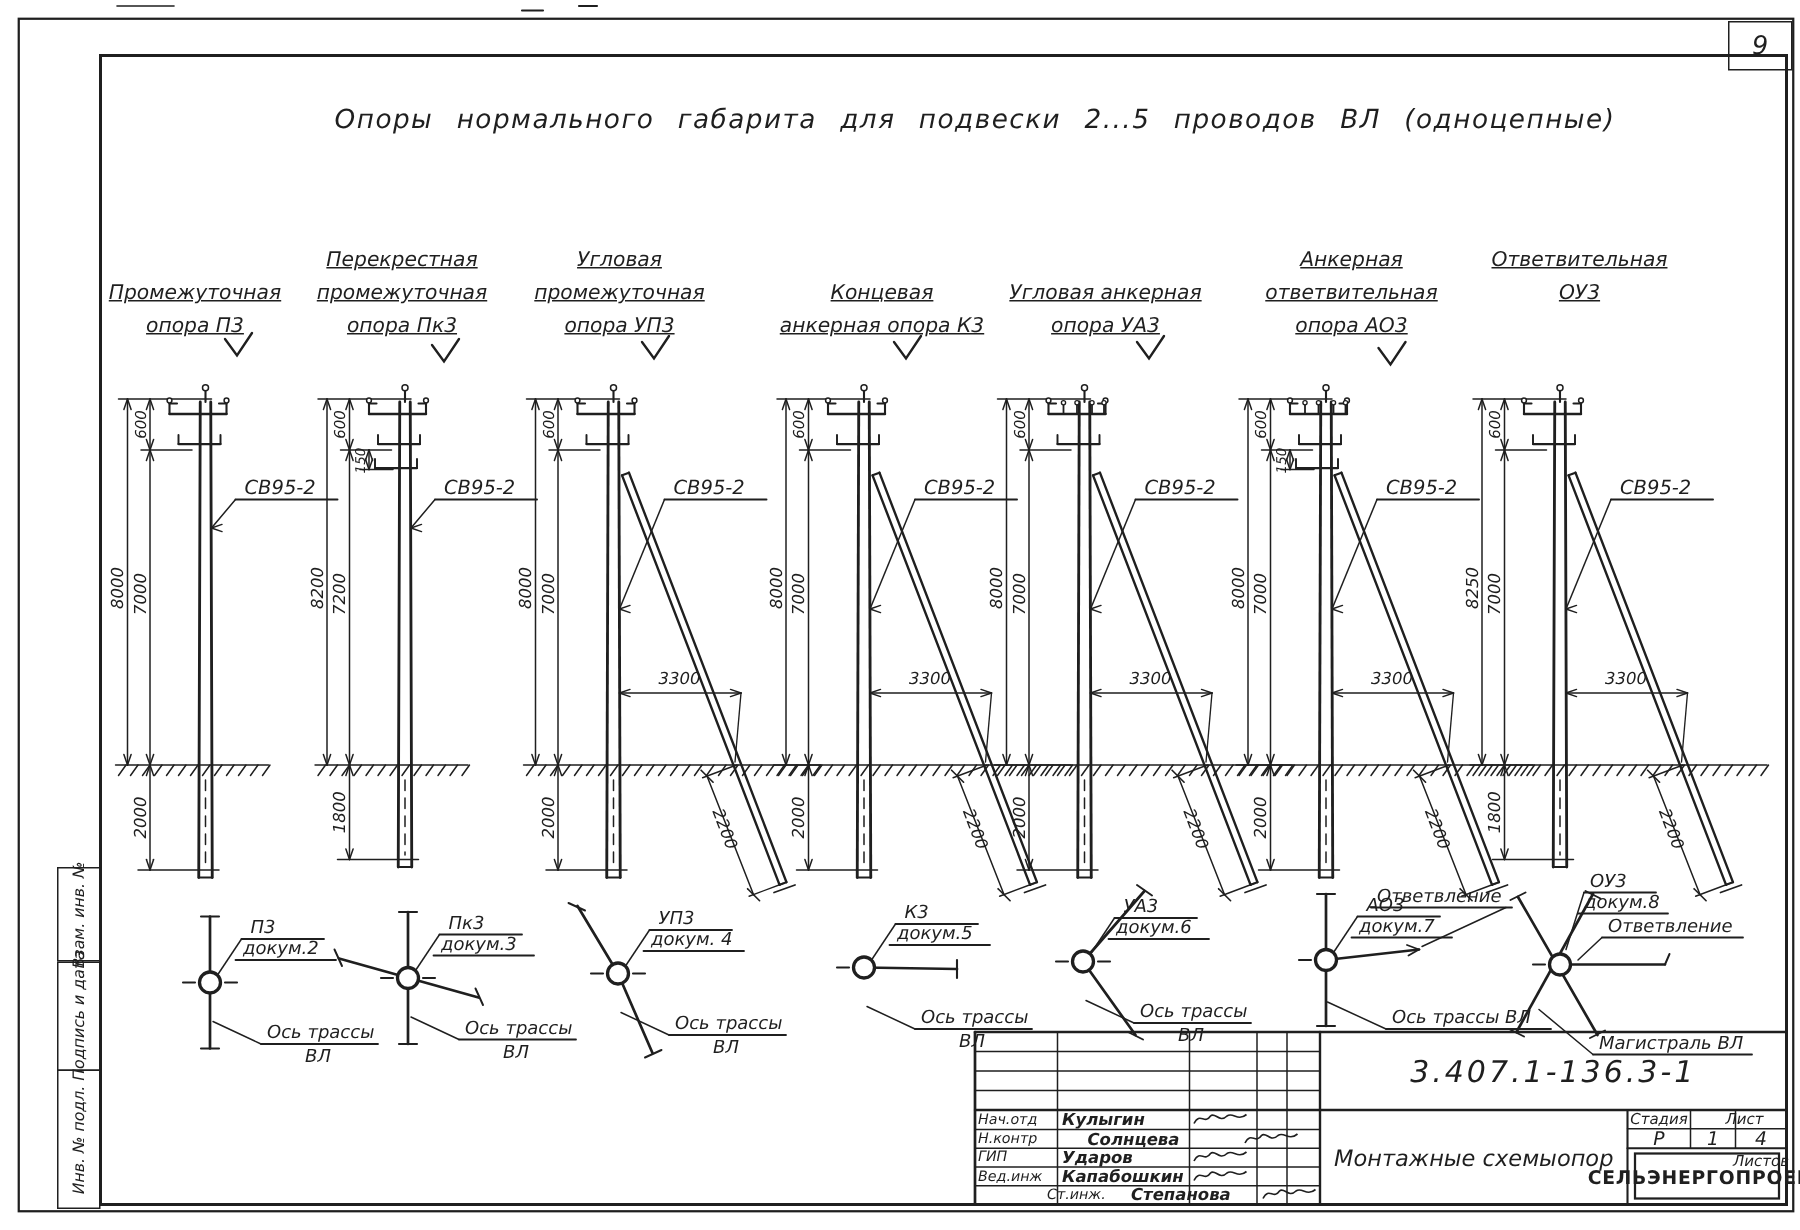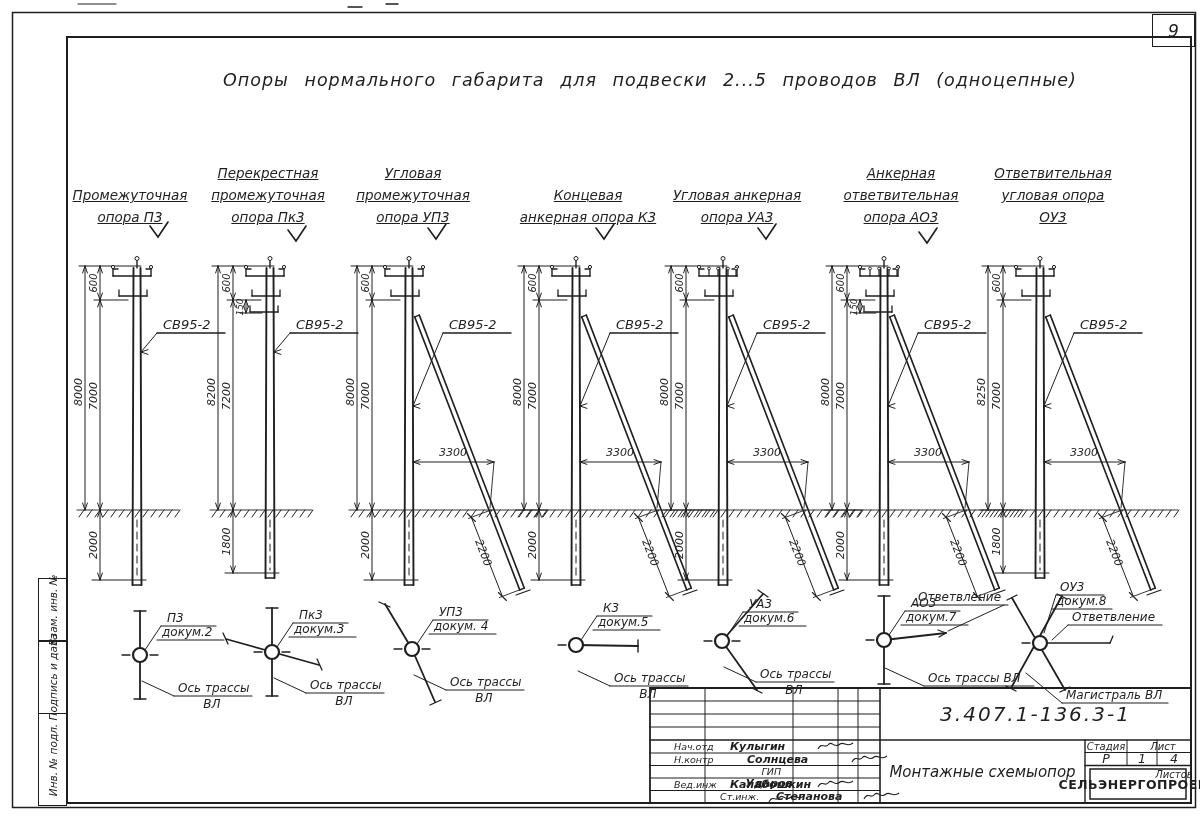--- a/index.html
+++ b/index.html
@@ -16,21 +16,21 @@
   .stamp{border:1.5px solid #1f1f1f;}
   .stamp span{position:absolute;left:50%;top:50%;transform:translate(-50%,-50%) rotate(-90deg);
               white-space:nowrap;font-size:10.5px;font-style:italic;}
   .tb-text{position:absolute;display:flex;align-items:center;justify-content:center;
            font-style:italic;text-align:center;}
   .docnum{left:880px;top:690px;width:311px;height:48px;font-size:20px;letter-spacing:2px;}
   .dname{left:884px;top:744px;width:197px;height:56px;flex-direction:row;font-size:15px;line-height:21px;}
   .org{left:1090px;top:769px;width:96px;height:30px;font-size:12.5px;font-weight:bold;
        font-style:normal;letter-spacing:.5px;}
   .stagehead{font-size:10px;} .stageval{font-size:12.5px;}
-  .prow{position:absolute;display:flex;align-items:center;padding-left:22px;}
+  .prow{position:absolute;display:flex;align-items:center;}
   .prole{width:53px;font-size:9.5px;font-style:italic;padding-left:2px;}
   .pname{width:86px;font-size:11px;font-style:italic;padding-left:3px;font-weight:bold;}
 </style>
 </head>
 <body>
 
 <div class="page">
   <svg id="art" width="1200" height="820">
       <rect x="12.5" y="12.5" width="1183" height="795" fill="none" stroke="#1f1f1f" stroke-width="1.5"></rect>
       <rect x="67" y="37" width="1124" height="766" fill="none" stroke="#1f1f1f" stroke-width="2"></rect>
@@ -826,21 +826,20 @@
         <div>Угловая анкерная</div>
         <div>опора УА3</div>
       </div>
       <div class="pole-header" style="left: 806px; top: 162px;">
         <div>Анкерная</div>
         <div>ответвительная</div>
         <div>опора АО3</div>
       </div>
       <div class="pole-header" style="left: 958px; top: 162px;">
         <div>Ответвительная</div>
-        <div>угловая опора</div>
         <div>ОУ3</div>
       </div>
     </div>
 
   <div class="abs stamp" style="left:38px;top:578px;width:27px;height:61px;">
     <span>Взам. инв. №</span>
   </div>
   <div class="abs stamp" style="left:38px;top:640.5px;width:27px;height:71px;">
     <span>Подпись и дата</span>
   </div>
@@ -869,21 +868,21 @@
             <path d="M2 9 C6 1 9 10 13 4 C16 1 19 9 24 4 C28 1 31 8 37 3" fill="none" stroke="#1f1f1f" stroke-width="1.1"></path>
           </svg></div>
       </div>
       <div class="prow" style="left: 650px; top: 753px; width: 230px; height: 12.5px; gap: 17px;">
         <div class="prole">Н.контр</div>
         <div class="pname">Солнцева</div>
         <div><svg width="40" height="12">
             <path d="M2 9 C6 1 9 10 13 4 C16 1 19 9 24 4 C28 1 31 8 37 3" fill="none" stroke="#1f1f1f" stroke-width="1.1"></path>
           </svg></div>
       </div>
-      <div class="prow" style="left: 650px; top: 765.5px; width: 230px; height: 12.5px; flex-direction: column;">
+      <div class="prow" style="left: 650px; top: 765.5px; width: 230px; height: 12.5px;">
         <div class="prole">ГИП</div>
         <div class="pname">Ударов</div>
         <div><svg width="40" height="12">
             <path d="M2 9 C6 1 9 10 13 4 C16 1 19 9 24 4 C28 1 31 8 37 3" fill="none" stroke="#1f1f1f" stroke-width="1.1"></path>
           </svg></div>
       </div>
       <div class="prow" style="left: 650px; top: 778px; width: 230px; height: 12.5px;">
         <div class="prole">Вед.инж</div>
         <div class="pname">Капабошкин</div>
         <div><svg width="40" height="12">

